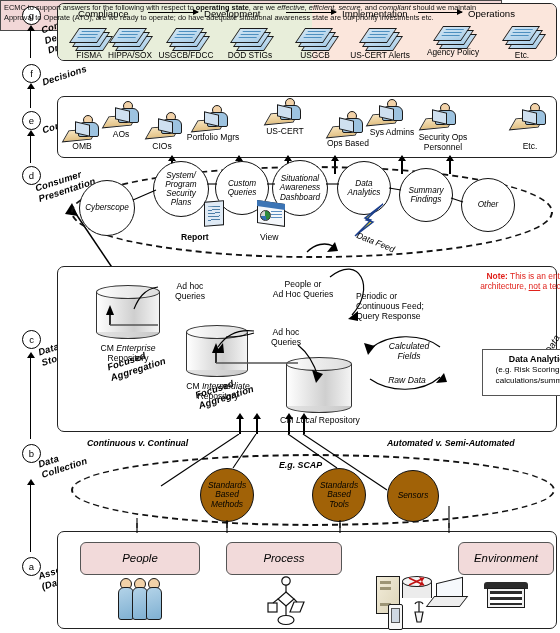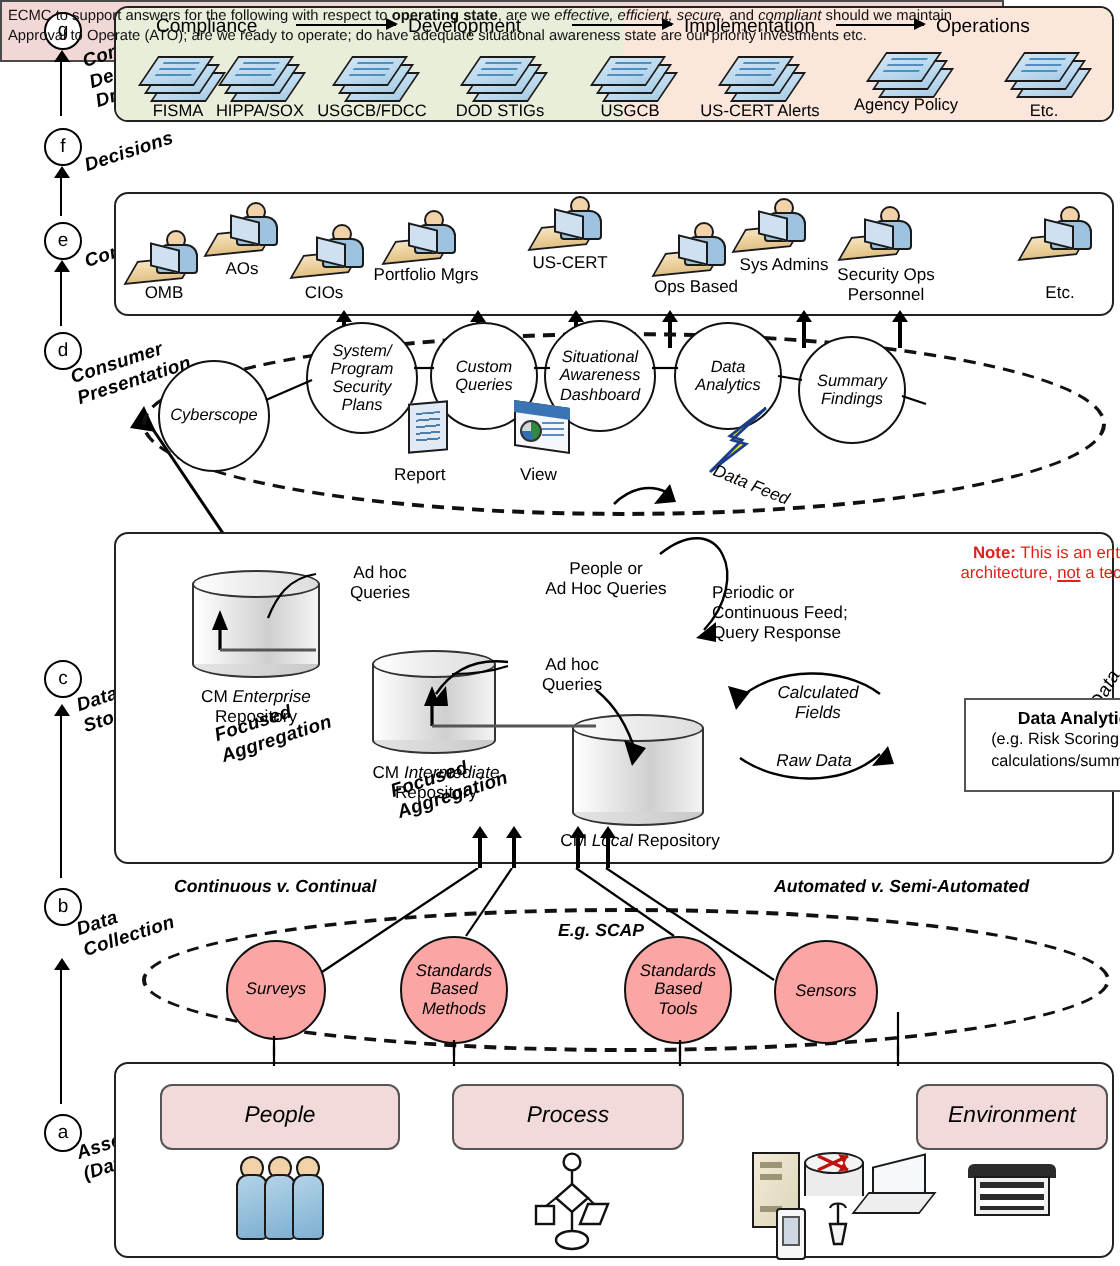--- a/index.html
+++ b/index.html
@@ -110,21 +110,21 @@
   #analytics-box{position:absolute;left:424px;top:82px;width:114px;height:47px;border:1.6px solid #555;
      background:#fff;box-sizing:border-box;text-align:center;font-size:8.1px;line-height:10.3px;padding-top:4px;}
   #analytics-box b{font-size:8.8px;}
   #note-box{position:absolute;left:408px;top:4px;width:140px;font-size:8.4px;line-height:10.4px;
      color:#e0221c;text-align:center;}
   #note-box b{color:#e0221c;}
   #note-box u{text-decoration:underline;}
 
   
   #collection-zone{position:absolute;left:57px;top:434px;width:500px;height:94px;}
-  .ccircle{position:absolute;border:1.3px solid #111;border-radius:50%;background:#fca5a5;
+  .ccircle{position:absolute;border:1.3px solid #111;border-radius:50%;background:#a16207;
      font-style:italic;font-size:8.4px;line-height:9.6px;text-align:center;
      display:flex;align-items:center;justify-content:center;box-sizing:border-box;}
   .col-lbl{position:absolute;font-style:italic;font-weight:bold;font-size:8.8px;white-space:nowrap;}
 
   
   #assets-band{left:57px;top:531px;width:500px;height:98px;background:#fff;}
   .asset-box{position:absolute;top:10px;height:33px;background:#f2dada;border:1.4px solid #555;
      border-radius:6px;box-sizing:border-box;font-style:italic;font-size:11.4px;text-align:center;
      line-height:31px;}
   .people-ico{position:absolute;width:48px;height:44px;}
@@ -375,25 +375,26 @@
 Plans</div>
     <div class="pcircle" style="left:158px;top:1px;width:54px;height:54px;white-space:pre-line;">Custom
 Queries</div>
     <div class="pcircle" style="left:215px;top:0px;width:56px;height:56px;white-space:pre-line;">Situational
 Awareness
 Dashboard</div>
     <div class="pcircle" style="left:280px;top:1px;width:54px;height:54px;white-space:pre-line;">Data
 Analytics</div>
     <div class="pcircle" style="left:342px;top:8px;width:54px;height:54px;white-space:pre-line;">Summary
 Findings</div>
+    <div class="pcircle" style="left:404px;top:18px;width:54px;height:54px;">Other</div>
 
     <div class="report-icon" style="left:147px;top:41px;">
         <span class="pg"></span>
       </div>
-    <div class="io-label" style="left:140px;top:72px;">Report</div>
+    <div class="io-label" style="left:124px;top:72px;font-weight:bold;">Report</div>
 
     <div class="view-icon" style="left:200px;top:42px;">
         <span class="win"></span>
         <span class="bar"></span>
         <span class="pie"></span>
         <span class="ln"></span>
       </div>
     <div class="io-label" style="left:203px;top:72px;">View</div>
 
     <div class="bolt" style="left:292px;top:42px;">
@@ -508,21 +509,20 @@
   <div class="vline thick" style="left:303px;top:418px;height:16px;"></div>
   <div class="arrowhead-up" style="left:300px;top:413px;"></div>
 
   <div id="collection-zone">
     <div class="ellipse-dash" style="left:14px;top:20px;width:480px;height:68px;"></div>
 
     <div class="col-lbl" style="left:30px;top:4px;">Continuous v. Continual</div>
     <div class="col-lbl" style="left:330px;top:4px;">Automated v. Semi-Automated</div>
     <div class="col-lbl" style="left:222px;top:26px;">E.g. SCAP</div>
 
-    <div class="ccircle" style="left:56px;top:36px;width:50px;height:50px;">Surveys</div>
     <div class="ccircle" style="left:143px;top:34px;width:54px;height:54px;white-space:pre-line;">Standards
 Based
 Methods</div>
     <div class="ccircle" style="left:255px;top:34px;width:54px;height:54px;white-space:pre-line;">Standards
 Based
 Tools</div>
     <div class="ccircle" style="left:330px;top:36px;width:52px;height:52px;">Sensors</div>
 
     <svg class="abs" style="left:0;top:0;" width="500" height="94">
       <line x1="182" y1="0" x2="104" y2="52" stroke="#000" stroke-width="1.1"></line>

